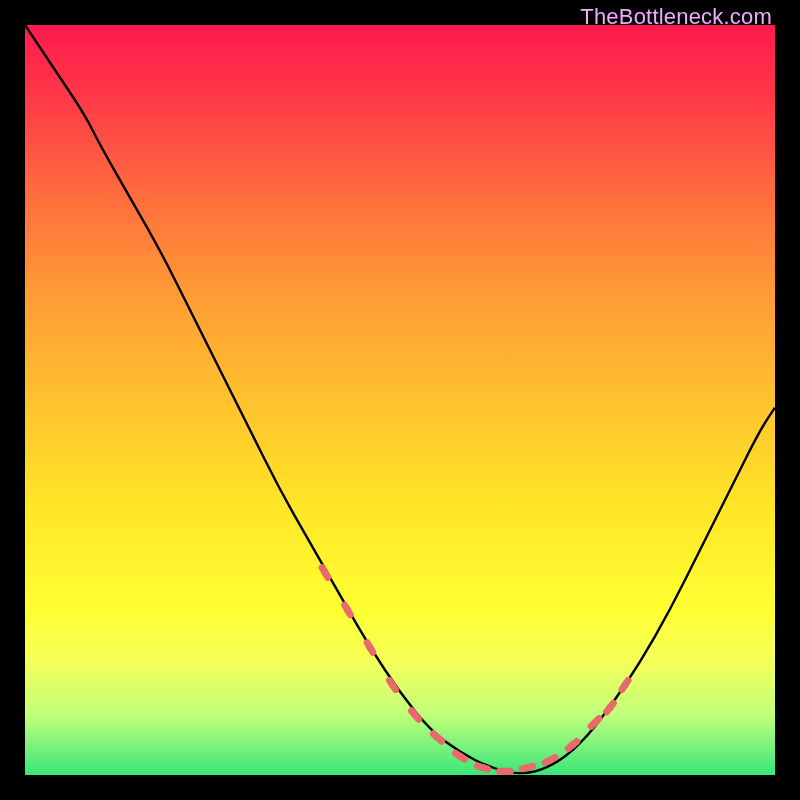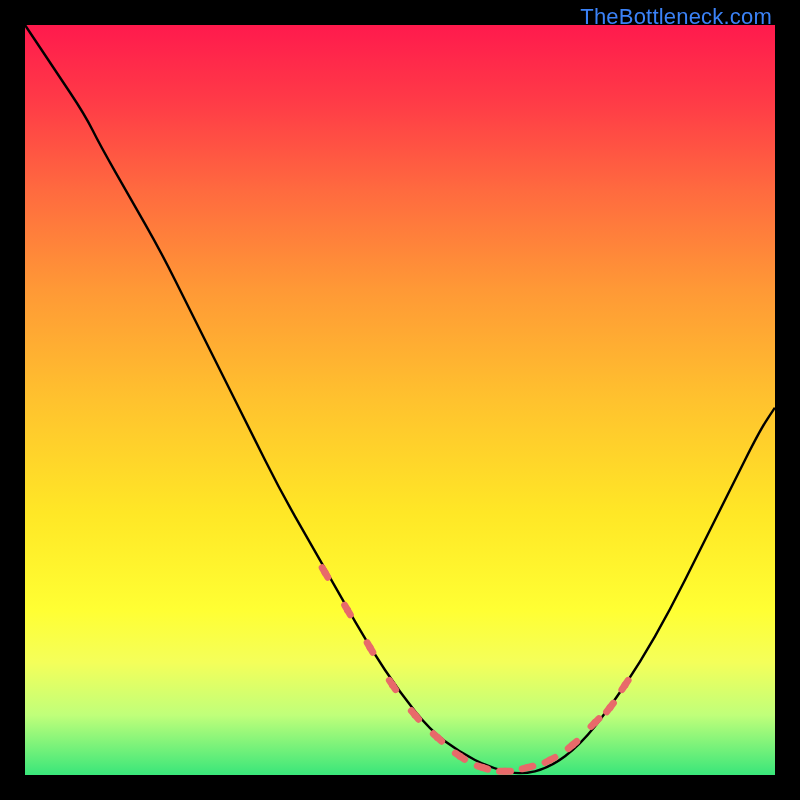--- a/index.html
+++ b/index.html
@@ -26,21 +26,21 @@
       #ffe726 65%,
       #ffff33 78%,
       #f4ff5a 85%,
       #c0ff7a 92%,
       #39e67a 100%);
   }
   .watermark {
     position: absolute;
     top: 4px;
     right: 28px;
-    color: #3b82f6;
+    color: #f0abfc;
     font-size: 22px;
     font-weight: 500;
     letter-spacing: 0.2px;
   }
   svg.plot {
     position: absolute;
     left: 0;
     top: 0;
     width: 750px;
     height: 750px;

